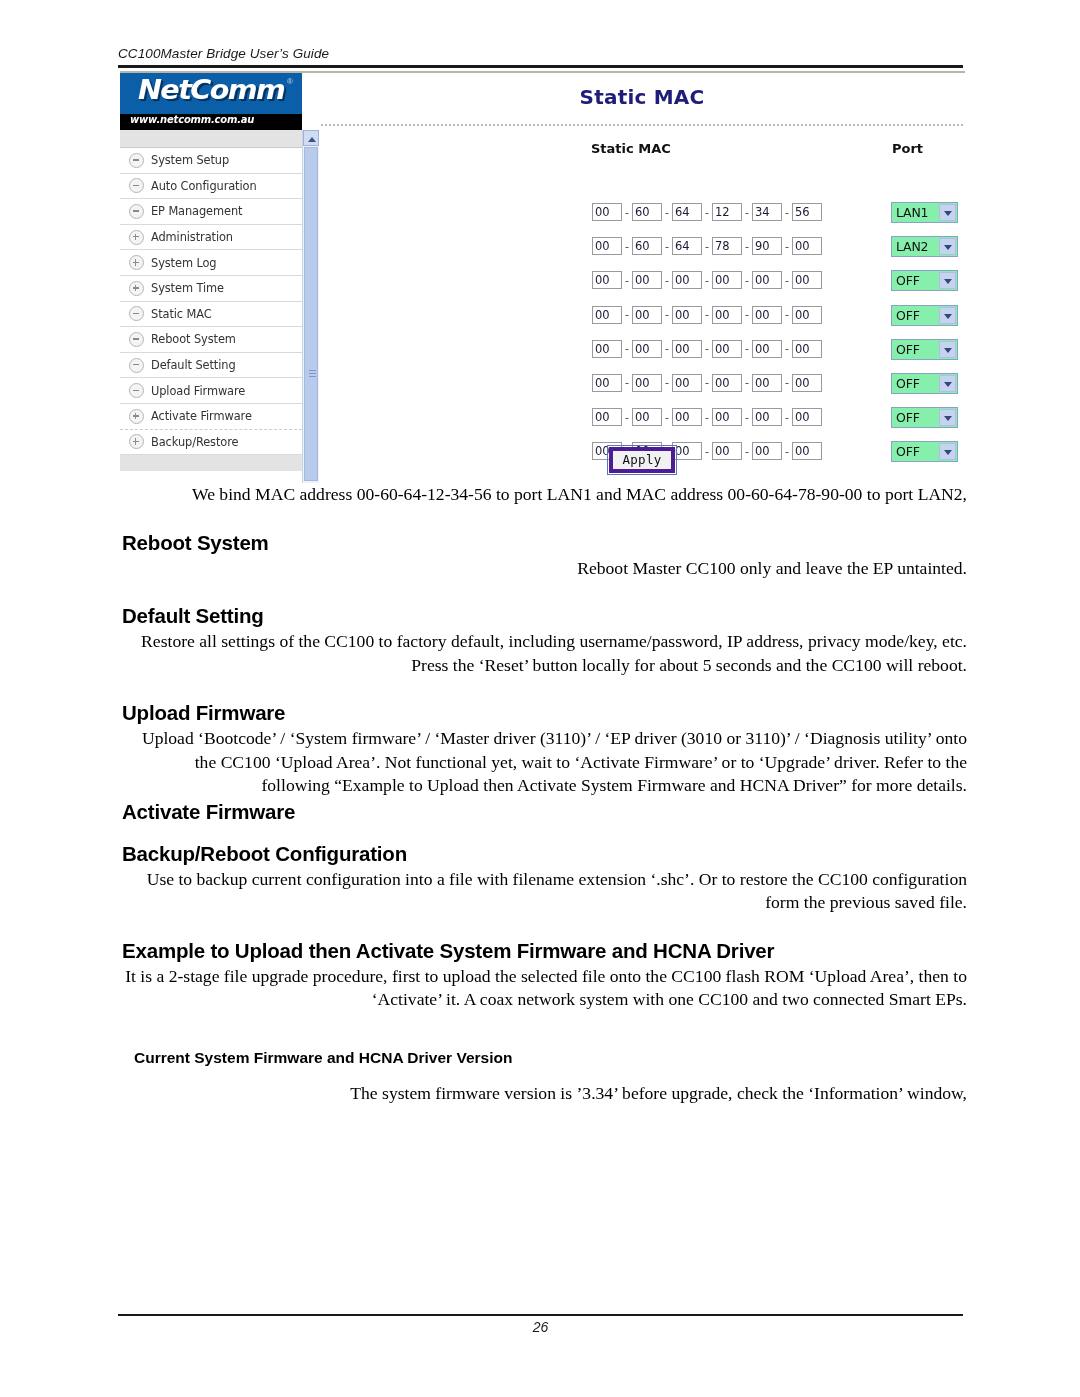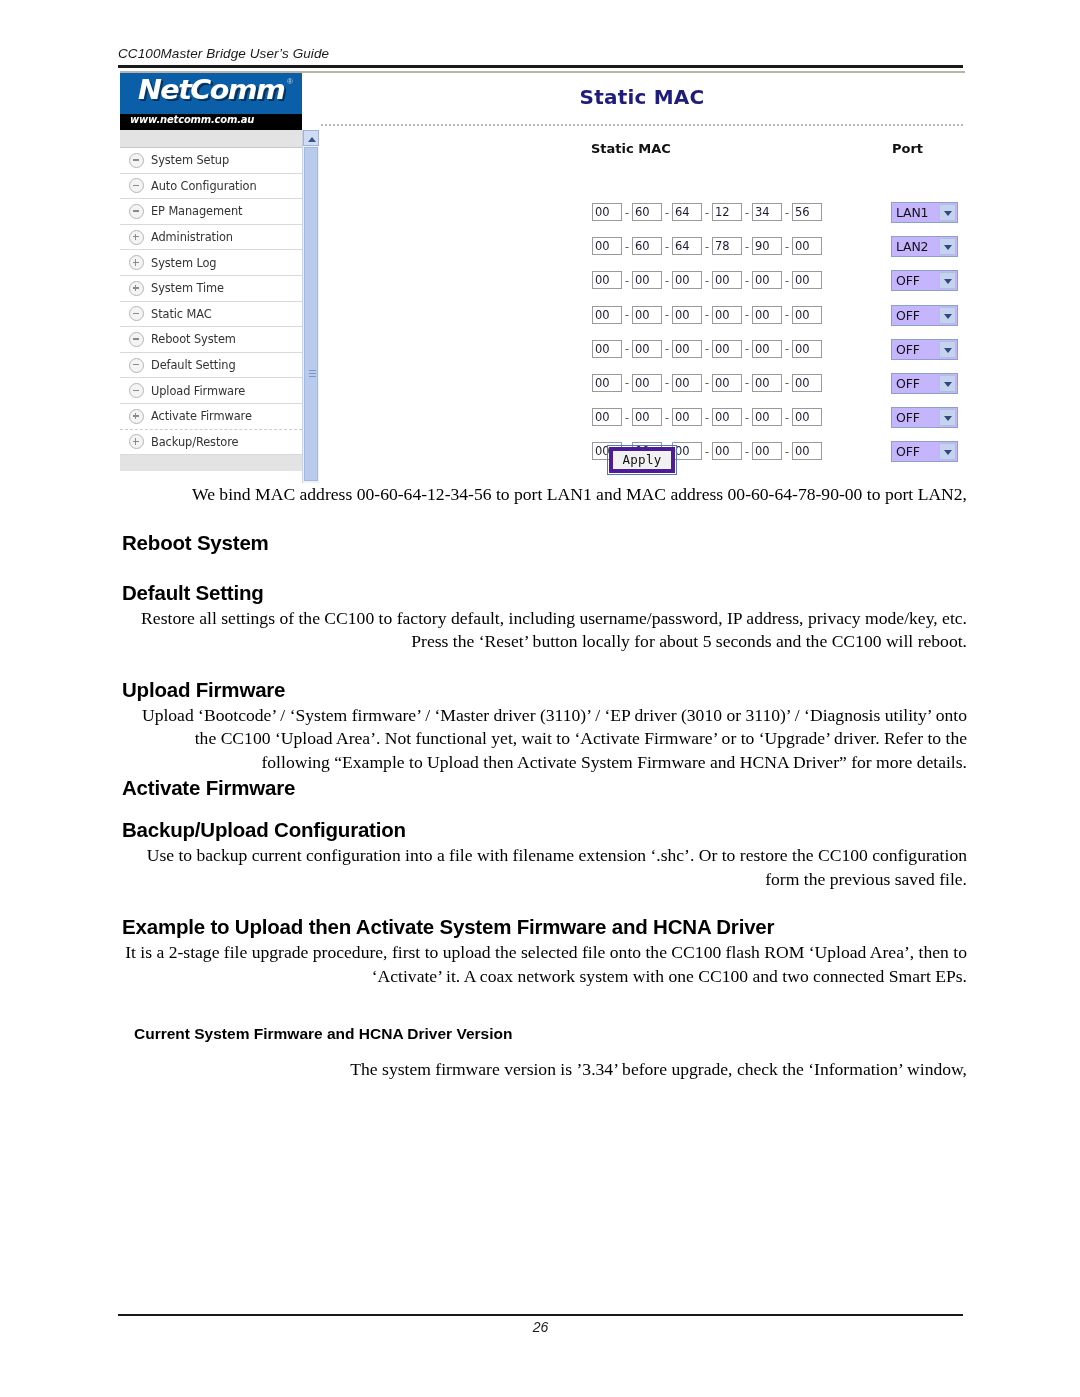--- a/index.html
+++ b/index.html
@@ -302,21 +302,21 @@
     font-size: 11px;
     color: #3a3a3a;
   }
   .portsel {
     position: absolute;
     left: 572px;
     top: -1px;
     width: 67px;
     height: 21px;
     border: 1px solid #8aa2c8;
-    background: #c4b5fd;
+    background: #86efac;
     box-sizing: border-box;
     display: flex;
     align-items: center;
     justify-content: space-between;
   }
   .portsel-val {
     font-family: "DejaVu Sans", sans-serif;
     font-size: 12.5px;
     color: #111111;
     padding-left: 4px;
@@ -678,33 +678,34 @@
       </div>
     </div>
   </div>
 
   <div class="body">
 
     <p class="para">We bind MAC address 00-60-64-12-34-56 to port LAN1 and MAC address 00-60-64-78-90-00 to port LAN2,</p>
     <div class="gap-lg"></div>
 
     <h2 class="head">Reboot System</h2>
+    <p class="para">Reboot Master CC100 only and leave the EP untainted.</p>
     <div class="gap-lg"></div>
 
     <h2 class="head">Default Setting</h2>
     <p class="para">Restore all settings of the CC100 to factory default, including username/password, IP address, privacy mode/key, etc. Press the ‘Reset’ button locally for about 5 seconds and the CC100 will reboot.</p>
     <div class="gap-lg"></div>
 
     <h2 class="head">Upload Firmware</h2>
     <p class="para">Upload ‘Bootcode’ / ‘System firmware’ / ‘Master driver (3110)’ / ‘EP driver (3010 or 3110)’ / ‘Diagnosis utility’ onto the CC100 ‘Upload Area’. Not functional yet, wait to ‘Activate Firmware’ or to ‘Upgrade’ driver. Refer to the following “Example to Upload then Activate System Firmware and HCNA Driver” for more details.</p>
 
     <h2 class="head">Activate Firmware</h2>
     <div class="gap-md"></div>
 
-    <h2 class="head">Backup/Upload Configuration</h2>
+    <h2 class="head">Backup/Reboot Configuration</h2>
     <p class="para">Use to backup current configuration into a file with filename extension ‘.shc’. Or to restore the CC100 configuration form the previous saved file.</p>
     <div class="gap-lg"></div>
 
     <h2 class="head">Example to Upload then Activate System Firmware and HCNA Driver</h2>
     <p class="para">It is a 2-stage file upgrade procedure, first to upload the selected file onto the CC100 flash ROM ‘Upload Area’, then to ‘Activate’ it. A coax network system with one CC100 and two connected Smart EPs.</p>
     <div class="gap-lg"></div>
 
     <h3 class="subhead">Current System Firmware and HCNA Driver Version</h3>
     <p class="para">The system firmware version is ’3.34’ before upgrade, check the ‘Information’ window,</p>
   </div>

